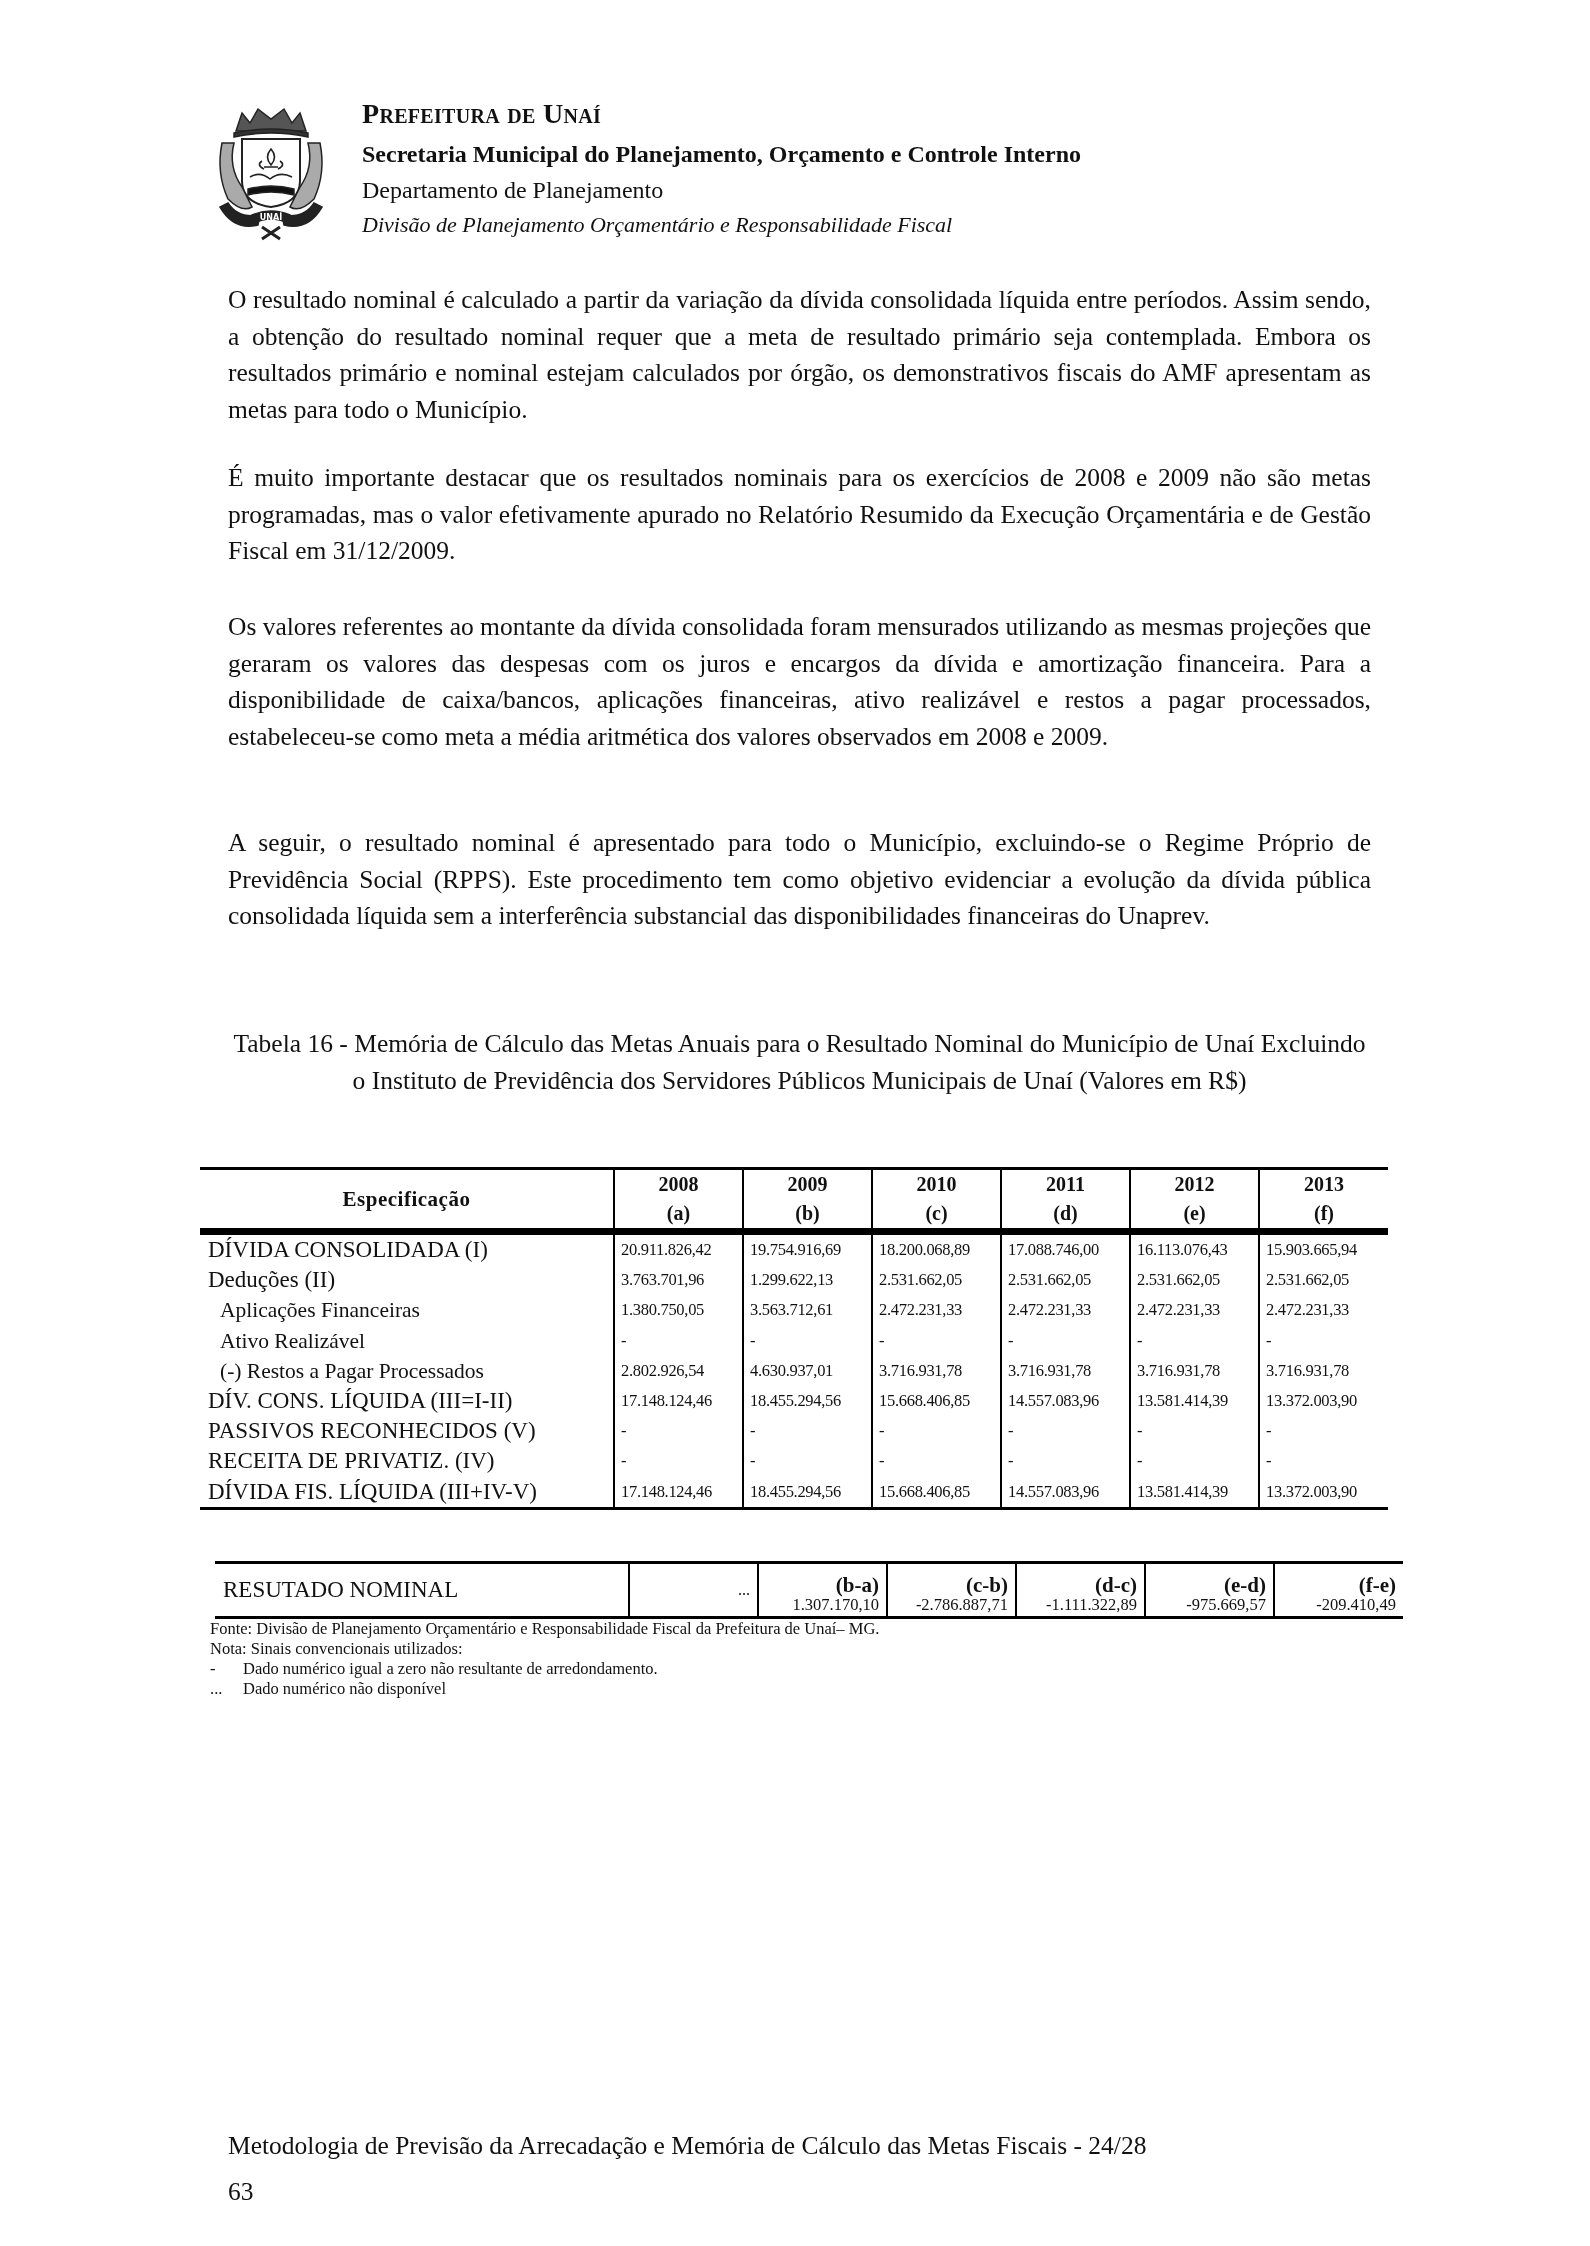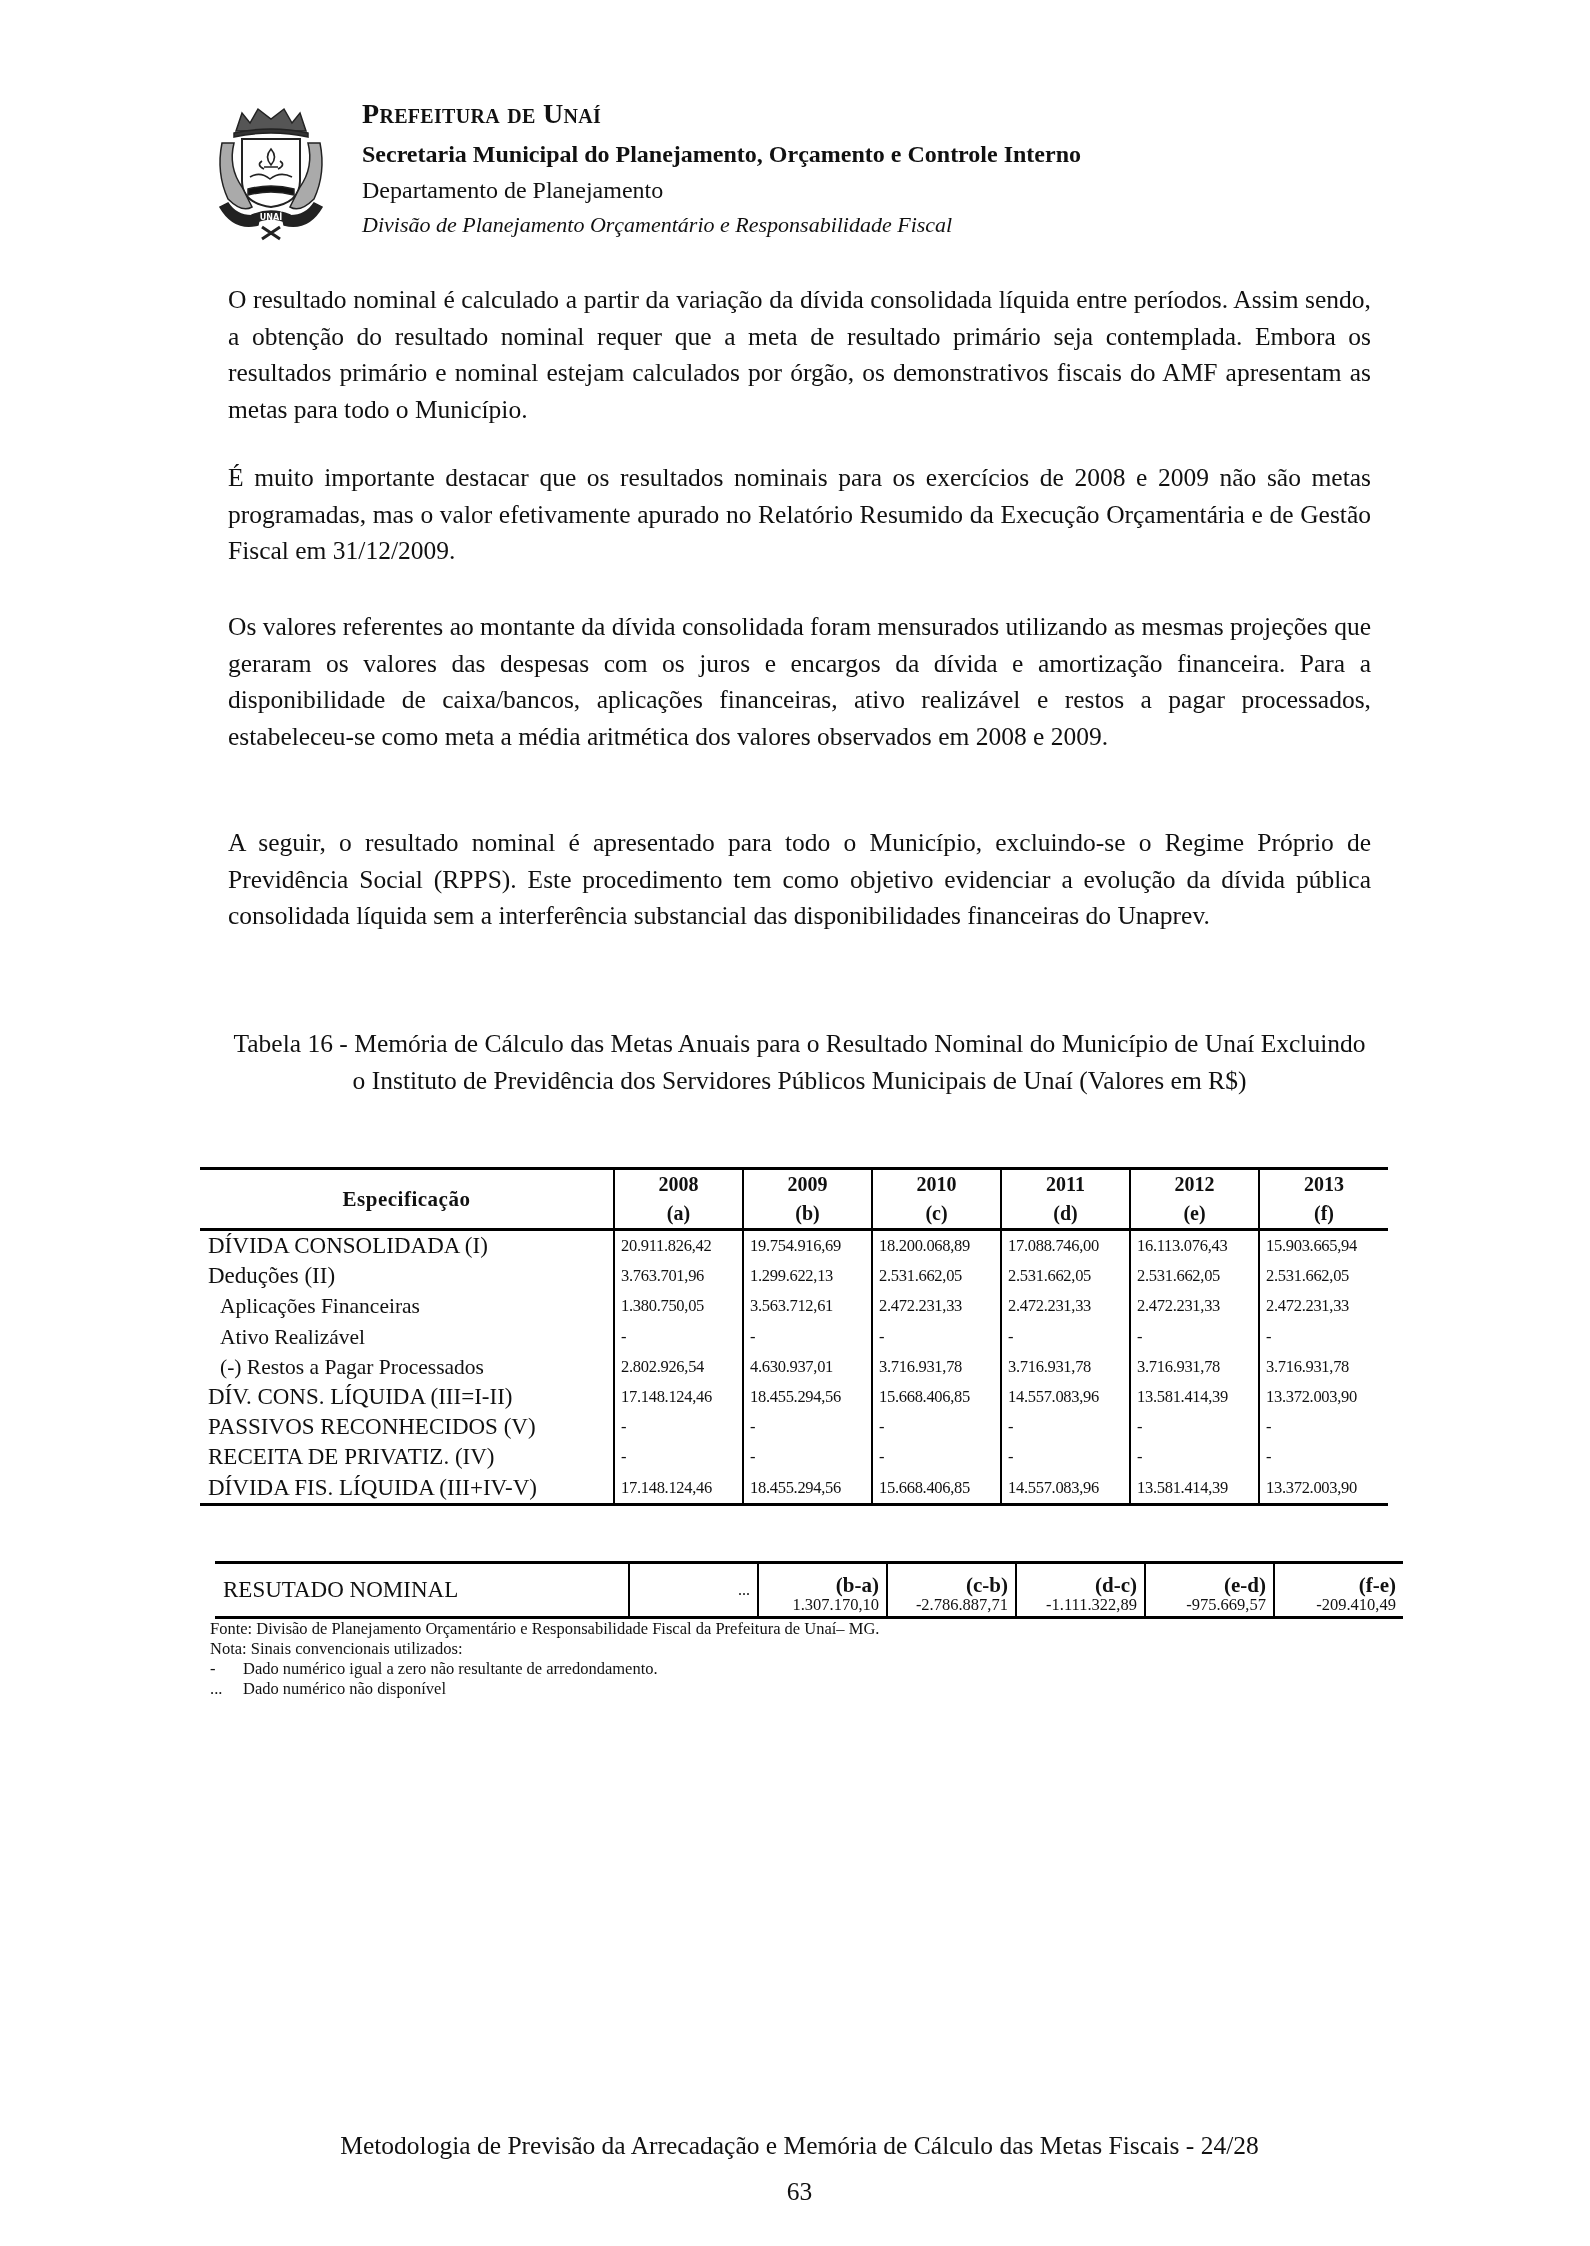--- a/index.html
+++ b/index.html
@@ -23,21 +23,21 @@
   .p4 { top: 825px; }
 
   .caption { position: absolute; left: 228px; width: 1143px; top: 1026px; text-align: center;
              font-size: 25.5px; line-height: 36.5px; }
 
   
   .tbl { position: absolute; left: 200px; top: 1167px; width: 1188px; border-collapse: collapse; table-layout: fixed; }
   .tbl th, .tbl td { padding: 0 6px 0 6px; }
   .tbl col.spec { width: 414px; }
   .tbl col.yr { width: 129px; }
-  .tbl thead tr { border-top: 3px solid #000; border-bottom: 3px solid #000000; }
+  .tbl thead tr { border-top: 3px solid #000; border-bottom: 7px solid #000000; }
   .tbl thead th { font-weight: bold; font-size: 20px; line-height: 29px; text-align: center; height: 58px; }
   .tbl thead th.spec-h { font-size: 21px; letter-spacing: 0.5px; }
   .tbl th.yr-h, .tbl td.v { border-left: 2.5px solid #000; }
   .tbl tbody td { height: 30.2px; line-height: 30px; }
   .tbl tbody td.lbl { font-size: 23px; white-space: nowrap; padding-left: 8px; }
   .tbl tbody td.lbl.ind { padding-left: 20px; font-size: 21.5px; }
   .tbl tbody td.v { font-size: 16.5px; text-align: left; padding-right: 7px; font-family: "Liberation Serif", serif; letter-spacing: -0.3px; }
   .tbl tbody tr.last { border-bottom: 3px solid #000; }
 
   .res { position: absolute; left: 200px; top: 1561px; width: 1188px; border-collapse: collapse; table-layout: fixed; margin-left: 15px; }
@@ -48,21 +48,21 @@
   .res td.lbl { font-size: 23px; padding-left: 8px; }
   .res td.v { border-left: 2.5px solid #000; text-align: right; padding-right: 7px; vertical-align: bottom; }
   .res .form { display: block; font-size: 21px; font-weight: bold; line-height: 22px; }
   .res .num { display: block; font-size: 16.5px; line-height: 18px; padding-bottom: 2px; }
   .res .dots { font-size: 16px; line-height: 30px; vertical-align: middle; }
 
   .notes { position: absolute; left: 210px; top: 1619px; font-size: 16.5px; line-height: 20px; }
   .notes .row { white-space: nowrap; }
   .notes .sym { display: inline-block; width: 33px; }
 
-  .footer { position: absolute; left: 228px; width: 1143px; top: 2128px; text-align: center; font-size: 25.5px; line-height: 36px; }
+  .footer { position: absolute; left: 228px; width: 1143px; top: 2128px; font-size: 25.5px; line-height: 36px; }
   .footer .pg { margin-top: 10px; }
 </style>
 </head>
 <body>
 
 <svg class="crest" viewBox="0 0 118 140">
   <g fill="none" stroke="#222" stroke-width="1.5">
     <path d="M24 28 L30 10 L38 20 L46 6 L59 16 L72 6 L80 20 L88 10 L94 28 Z" fill="#555"></path>
     <path d="M22 30 Q59 22 96 30 L96 34 Q59 26 22 34 Z" fill="#333"></path>
     <path d="M30 36 L88 36 L88 78 Q88 100 59 104 Q30 100 30 78 Z" fill="#fff" stroke-width="2"></path>

